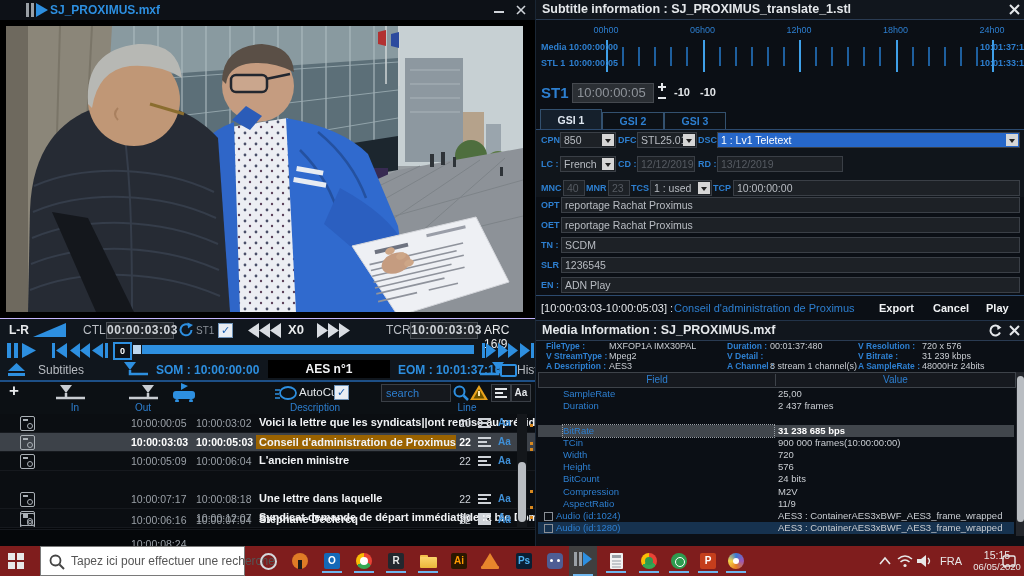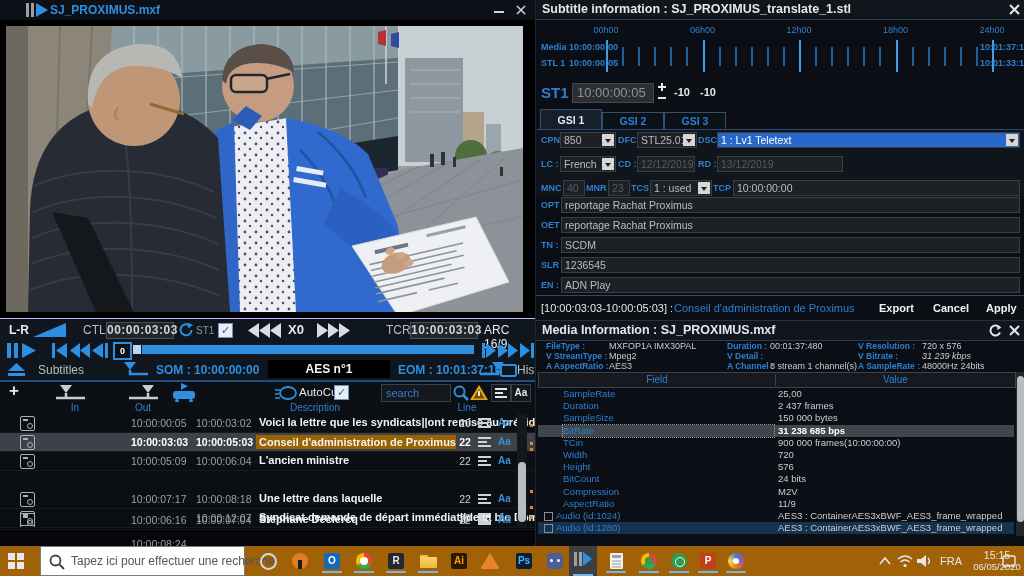--- a/index.html
+++ b/index.html
@@ -37,21 +37,21 @@
   .inp{background:#1d2126;border:1px solid #3a3f46;color:#b9bdc3;font-size:10.5px;line-height:14px;padding:0 3px;height:14px;overflow:hidden;white-space:nowrap;}
   .inp.dis{color:#565b62;}
   .dd{position:absolute;right:1px;top:1px;width:12px;height:12px;background:#d6d6d6;}
   .dd:after{content:"";position:absolute;left:3px;top:5px;border-left:3px solid transparent;border-right:3px solid transparent;border-top:4px solid #222;}
   .tab{position:absolute;font-size:10.5px;font-weight:bold;text-align:center;}
   
   .mrow{position:absolute;left:2px;width:476px;height:12px;font-size:9.5px;line-height:12px;white-space:nowrap;}
   .mfield{position:absolute;left:25px;color:#2d7fd0;}
   .mval{position:absolute;left:240px;color:#c9cdd2;}
   
-  #taskbar{left:0;top:546px;width:1024px;height:30px;background:#a16207;}
+  #taskbar{left:0;top:546px;width:1024px;height:30px;background:#7f1d1d;}
   #tb-search{left:40px;top:0px;width:205px;height:30px;background:#fff;border:1px solid #7a7a7a;box-sizing:border-box;}
   #tb-search span{position:absolute;left:30px;top:7px;color:#555;font-size:12px;white-space:nowrap;}
   .app{position:absolute;top:3px;width:24px;height:24px;display:flex;align-items:center;justify-content:center;}
   .underline{position:absolute;bottom:0;height:2px;width:20px;background:#6fb7ee;}
   .tray{color:#e8e8e8;font-size:11px;}
 </style>
 </head>
 <body>
 
 <div id="screen">
@@ -569,21 +569,21 @@
     <span class="abs blab" style="left:5px;top:260px">SLR :</span>
     <div class="abs inp" style="left:25px;top:257px;width:451px">1236545</div>
     <span class="abs blab" style="left:5px;top:280px">EN :</span>
     <div class="abs inp" style="left:25px;top:277px;width:451px">ADN Play</div>
 
     <div class="abs" style="left:0;top:295px;width:489px;height:25px;border-top:1px solid #2c4a6e">
       <span class="abs" style="left:5px;top:6px;color:#e4e7ea;font-size:11px">[10:00:03:03-10:00:05:03] :</span>
       <span class="abs" style="left:138px;top:6px;color:#2d7fd0;font-size:11px">Conseil d'administration de Proximus</span>
       <span class="abs" style="left:343px;top:6px;color:#f1f3f5;font-size:11px;font-weight:bold;cursor:default">Export</span>
       <span class="abs" style="left:397px;top:6px;color:#f1f3f5;font-size:11px;font-weight:bold">Cancel</span>
-      <span class="abs" style="left:450px;top:6px;color:#f1f3f5;font-size:11px;font-weight:bold">Apply</span>
+      <span class="abs" style="left:450px;top:6px;color:#f1f3f5;font-size:11px;font-weight:bold">Play</span>
     </div>
   </div>
 
   <div id="mediainfo" class="abs">
     <div class="ptitlebar">
       <span class="ptitle">Media Information : SJ_PROXIMUS.mxf</span>
       <svg class="abs" style="left:452px;top:3px" width="14" height="14">
         <path d="M11.5 3.5 A5 5 0 1 0 12 8.5" stroke="#e4e7ea" stroke-width="2" fill="none"></path>
           <polygon points="9,1 13.5,3.5 9.5,6" fill="#e4e7ea"></polygon>
       </svg>
@@ -597,44 +597,40 @@
         <span style="position: absolute; left: 69px; top: 1px; color: rgb(201, 205, 210); font-size: 9px; white-space: nowrap;">MXFOP1A IMX30PAL</span>
         <span style="position: absolute; left: 187px; top: 1px; color: rgb(45, 127, 208); font-size: 8.5px; font-weight: bold;">Duration :</span>
         <span style="position: absolute; left: 230px; top: 1px; color: rgb(201, 205, 210); font-size: 9px; white-space: nowrap;">00:01:37:480</span>
         <span style="position: absolute; left: 318px; top: 1px; color: rgb(45, 127, 208); font-size: 8.5px; font-weight: bold;">V Resolution :</span>
         <span style="position: absolute; left: 382px; top: 1px; color: rgb(201, 205, 210); font-size: 9px; white-space: nowrap;">720 x 576</span>
         <span style="position: absolute; left: 6px; top: 11px; color: rgb(45, 127, 208); font-size: 8.5px; font-weight: bold;">V StreamType :</span>
         <span style="position: absolute; left: 69px; top: 11px; color: rgb(201, 205, 210); font-size: 9px; white-space: nowrap;">Mpeg2</span>
         <span style="position: absolute; left: 187px; top: 11px; color: rgb(45, 127, 208); font-size: 8.5px; font-weight: bold;">V Detail :</span>
         <span style="position: absolute; left: 230px; top: 11px; color: rgb(201, 205, 210); font-size: 9px; white-space: nowrap;"></span>
         <span style="position: absolute; left: 318px; top: 11px; color: rgb(45, 127, 208); font-size: 8.5px; font-weight: bold;">V Bitrate :</span>
-        <span style="position: absolute; left: 382px; top: 11px; color: rgb(201, 205, 210); font-size: 9px; white-space: nowrap; font-style: italic;">31 239  kbps</span>
-        <span style="position: absolute; left: 6px; top: 21px; color: rgb(45, 127, 208); font-size: 8.5px; font-weight: bold;">A AspectRatio :</span>
+        <span style="position: absolute; left: 382px; top: 11px; color: rgb(201, 205, 210); font-size: 9px; white-space: nowrap;">31 239  kbps</span>
+        <span style="position: absolute; left: 6px; top: 21px; color: rgb(45, 127, 208); font-size: 8.5px; font-weight: bold;">A Description :</span>
         <span style="position: absolute; left: 69px; top: 21px; color: rgb(201, 205, 210); font-size: 9px; white-space: nowrap;">AES3</span>
         <span style="position: absolute; left: 187px; top: 21px; color: rgb(45, 127, 208); font-size: 8.5px; font-weight: bold;">A Channel :</span>
         <span style="position: absolute; left: 230px; top: 21px; color: rgb(201, 205, 210); font-size: 9px; white-space: nowrap;">8 stream 1 channel(s)</span>
         <span style="position: absolute; left: 318px; top: 21px; color: rgb(45, 127, 208); font-size: 8.5px; font-weight: bold;">A SampleRate :</span>
         <span style="position: absolute; left: 382px; top: 21px; color: rgb(201, 205, 210); font-size: 9px; white-space: nowrap;">48000Hz 24bits</span>
       </div>
     <div class="abs" style="left:2px;top:51px;width:476px;height:14px;background:#16191f;border:1px solid #3e434a">
       <span style="position:absolute;left:0;top:1px;width:236px;text-align:center;color:#2d7fd0;font-size:10px;border-right:1px solid #3e434a;height:12px">Field</span>
       <span style="position:absolute;left:237px;top:1px;width:239px;text-align:center;color:#2d7fd0;font-size:10px">Value</span>
     </div>
     <div id="media-rows" class="abs" style="left:0;top:67px;width:489px;height:148px">
         <div class="mrow" style="top: 0px;">
           <span class="mfield">SampleRate</span>
           <span class="mval">25,00</span>
         </div>
         <div class="mrow" style="top: 12.2px;">
           <span class="mfield">Duration</span>
           <span class="mval">2 437  frames</span>
-        </div>
-        <div class="mrow" style="top: 24.4px;">
-          <span class="mfield">SampleSize</span>
-          <span class="mval">150 000  bytes</span>
         </div>
         <div class="mrow" style="top: 36.6px; background: rgb(65, 70, 76);">
           <span class="mfield" style="outline: rgb(154, 160, 166) dotted 1px; padding-right: 180px;">BitRate</span>
           <span class="mval" style="color: rgb(255, 255, 255); font-weight: bold;">31 238 685  bps</span>
         </div>
         <div class="mrow" style="top: 48.8px;">
           <span class="mfield">TCin</span>
           <span class="mval">900 000  frames(10:00:00:00)</span>
         </div>
         <div class="mrow" style="top: 61px;">

